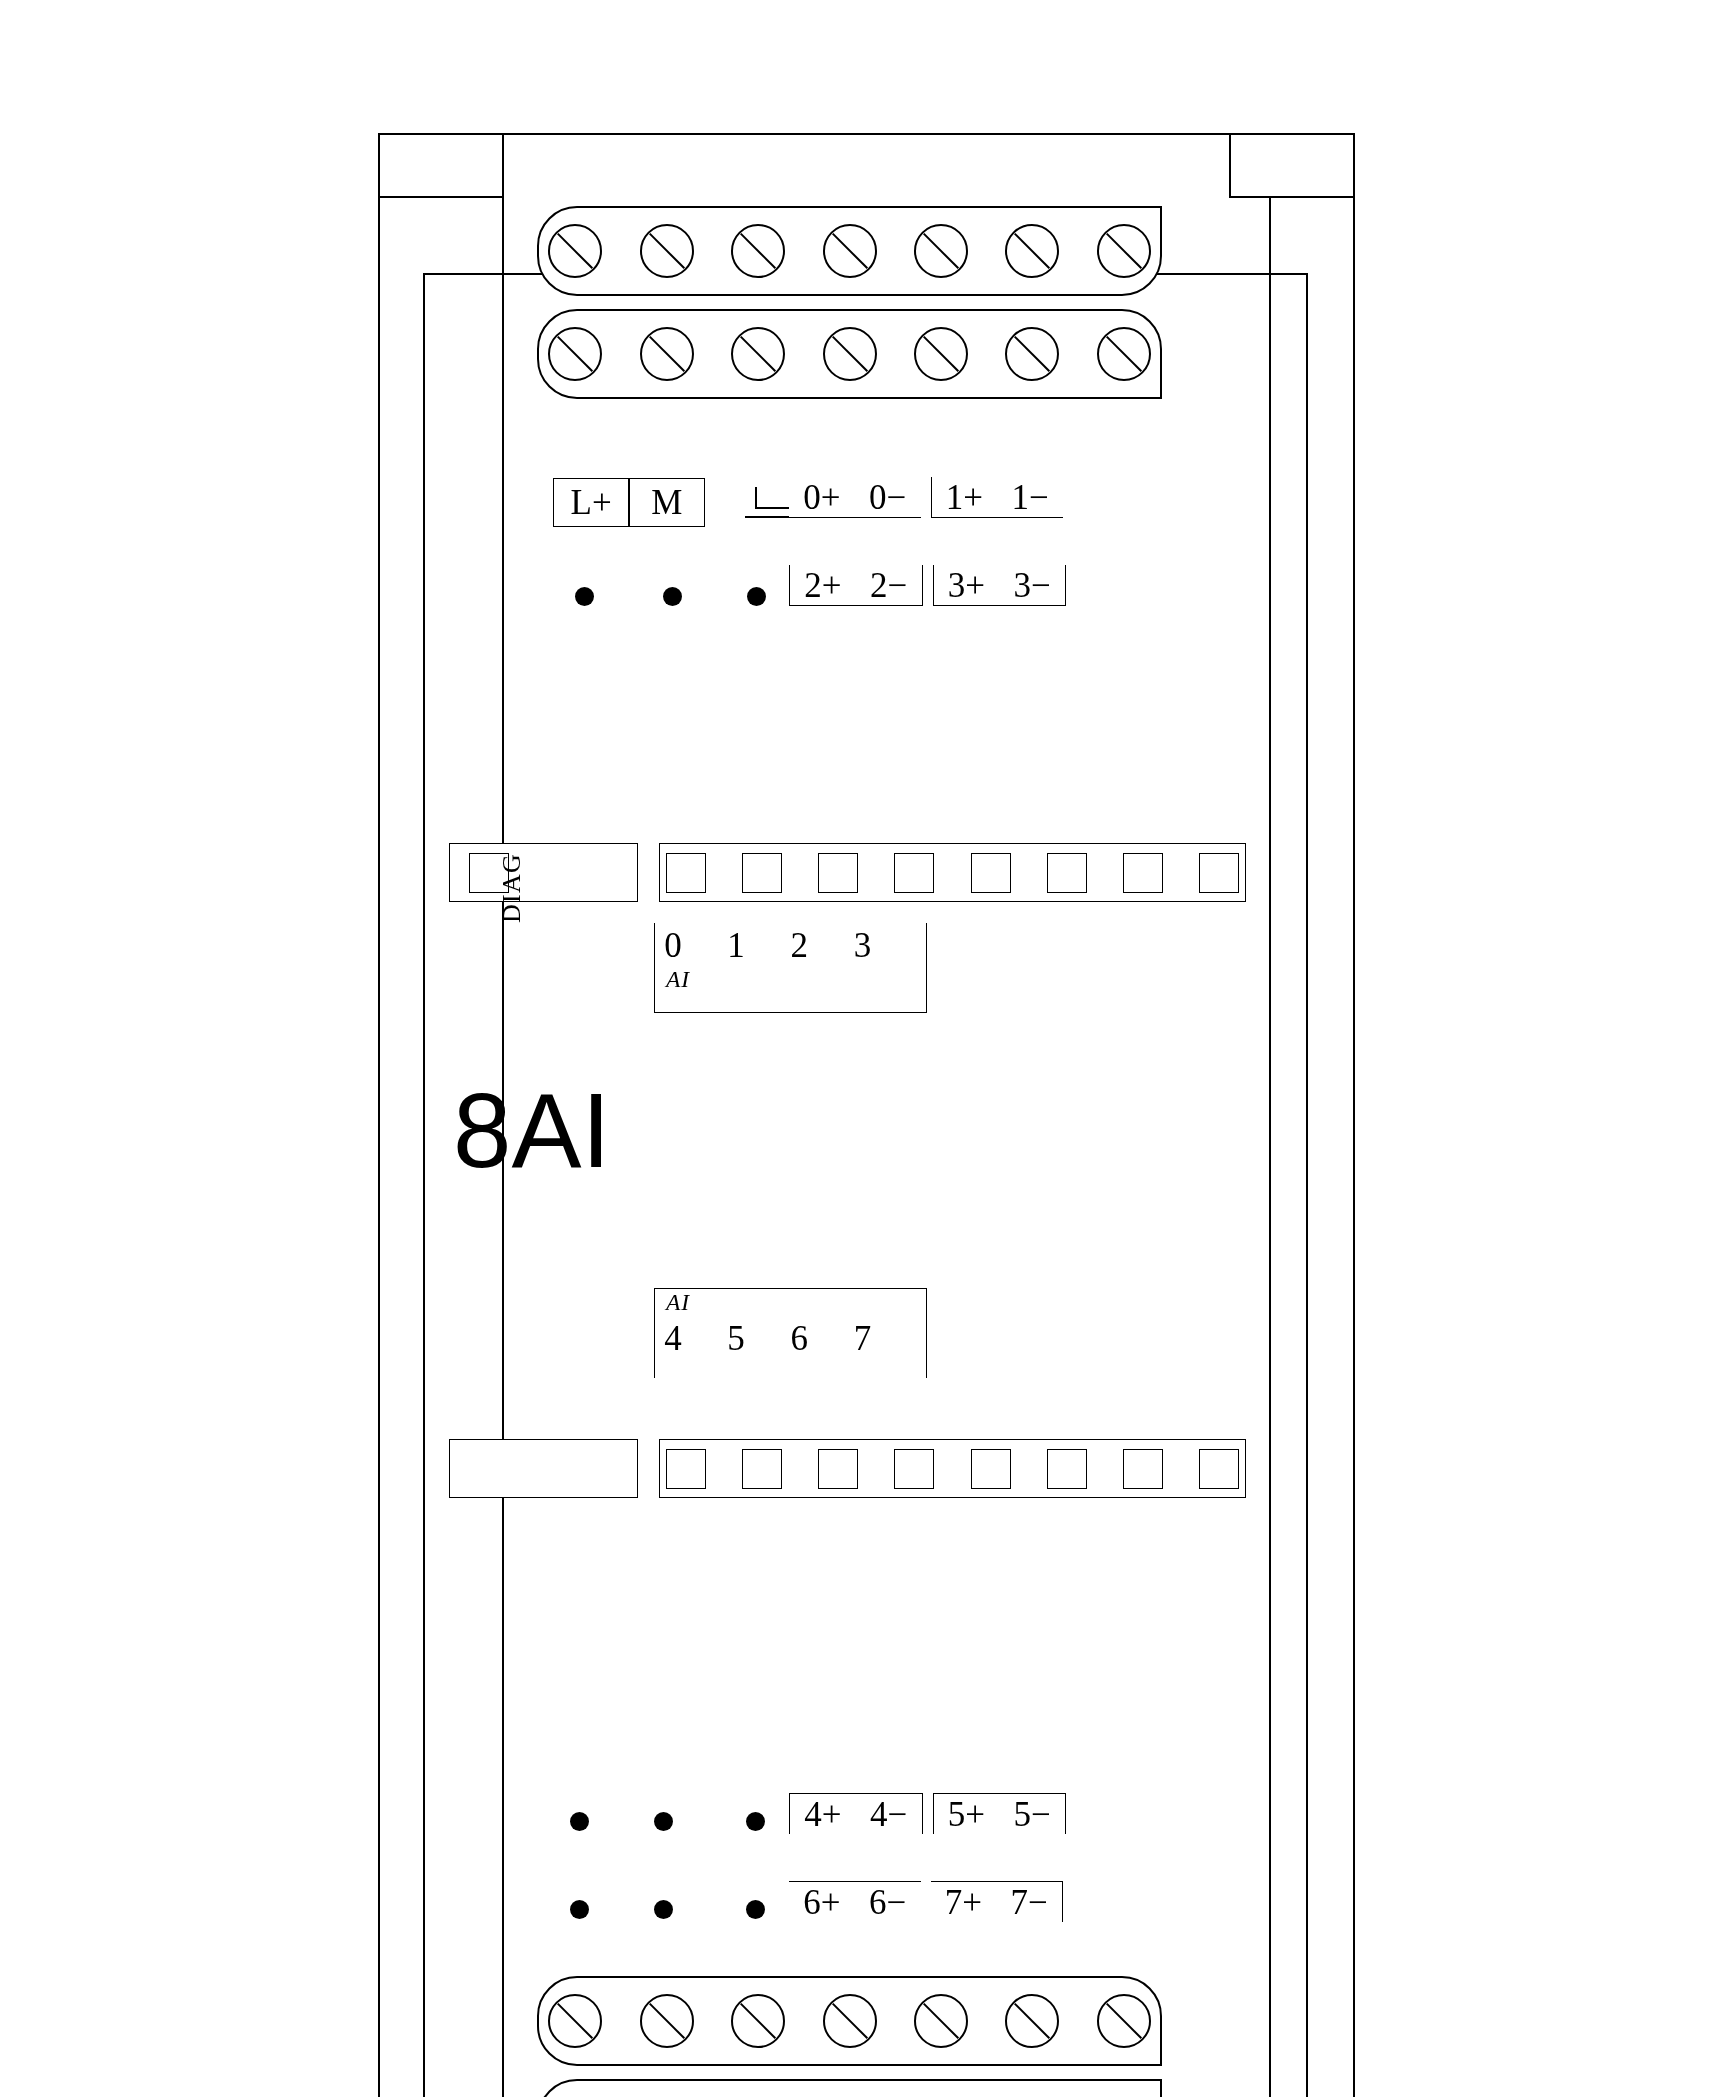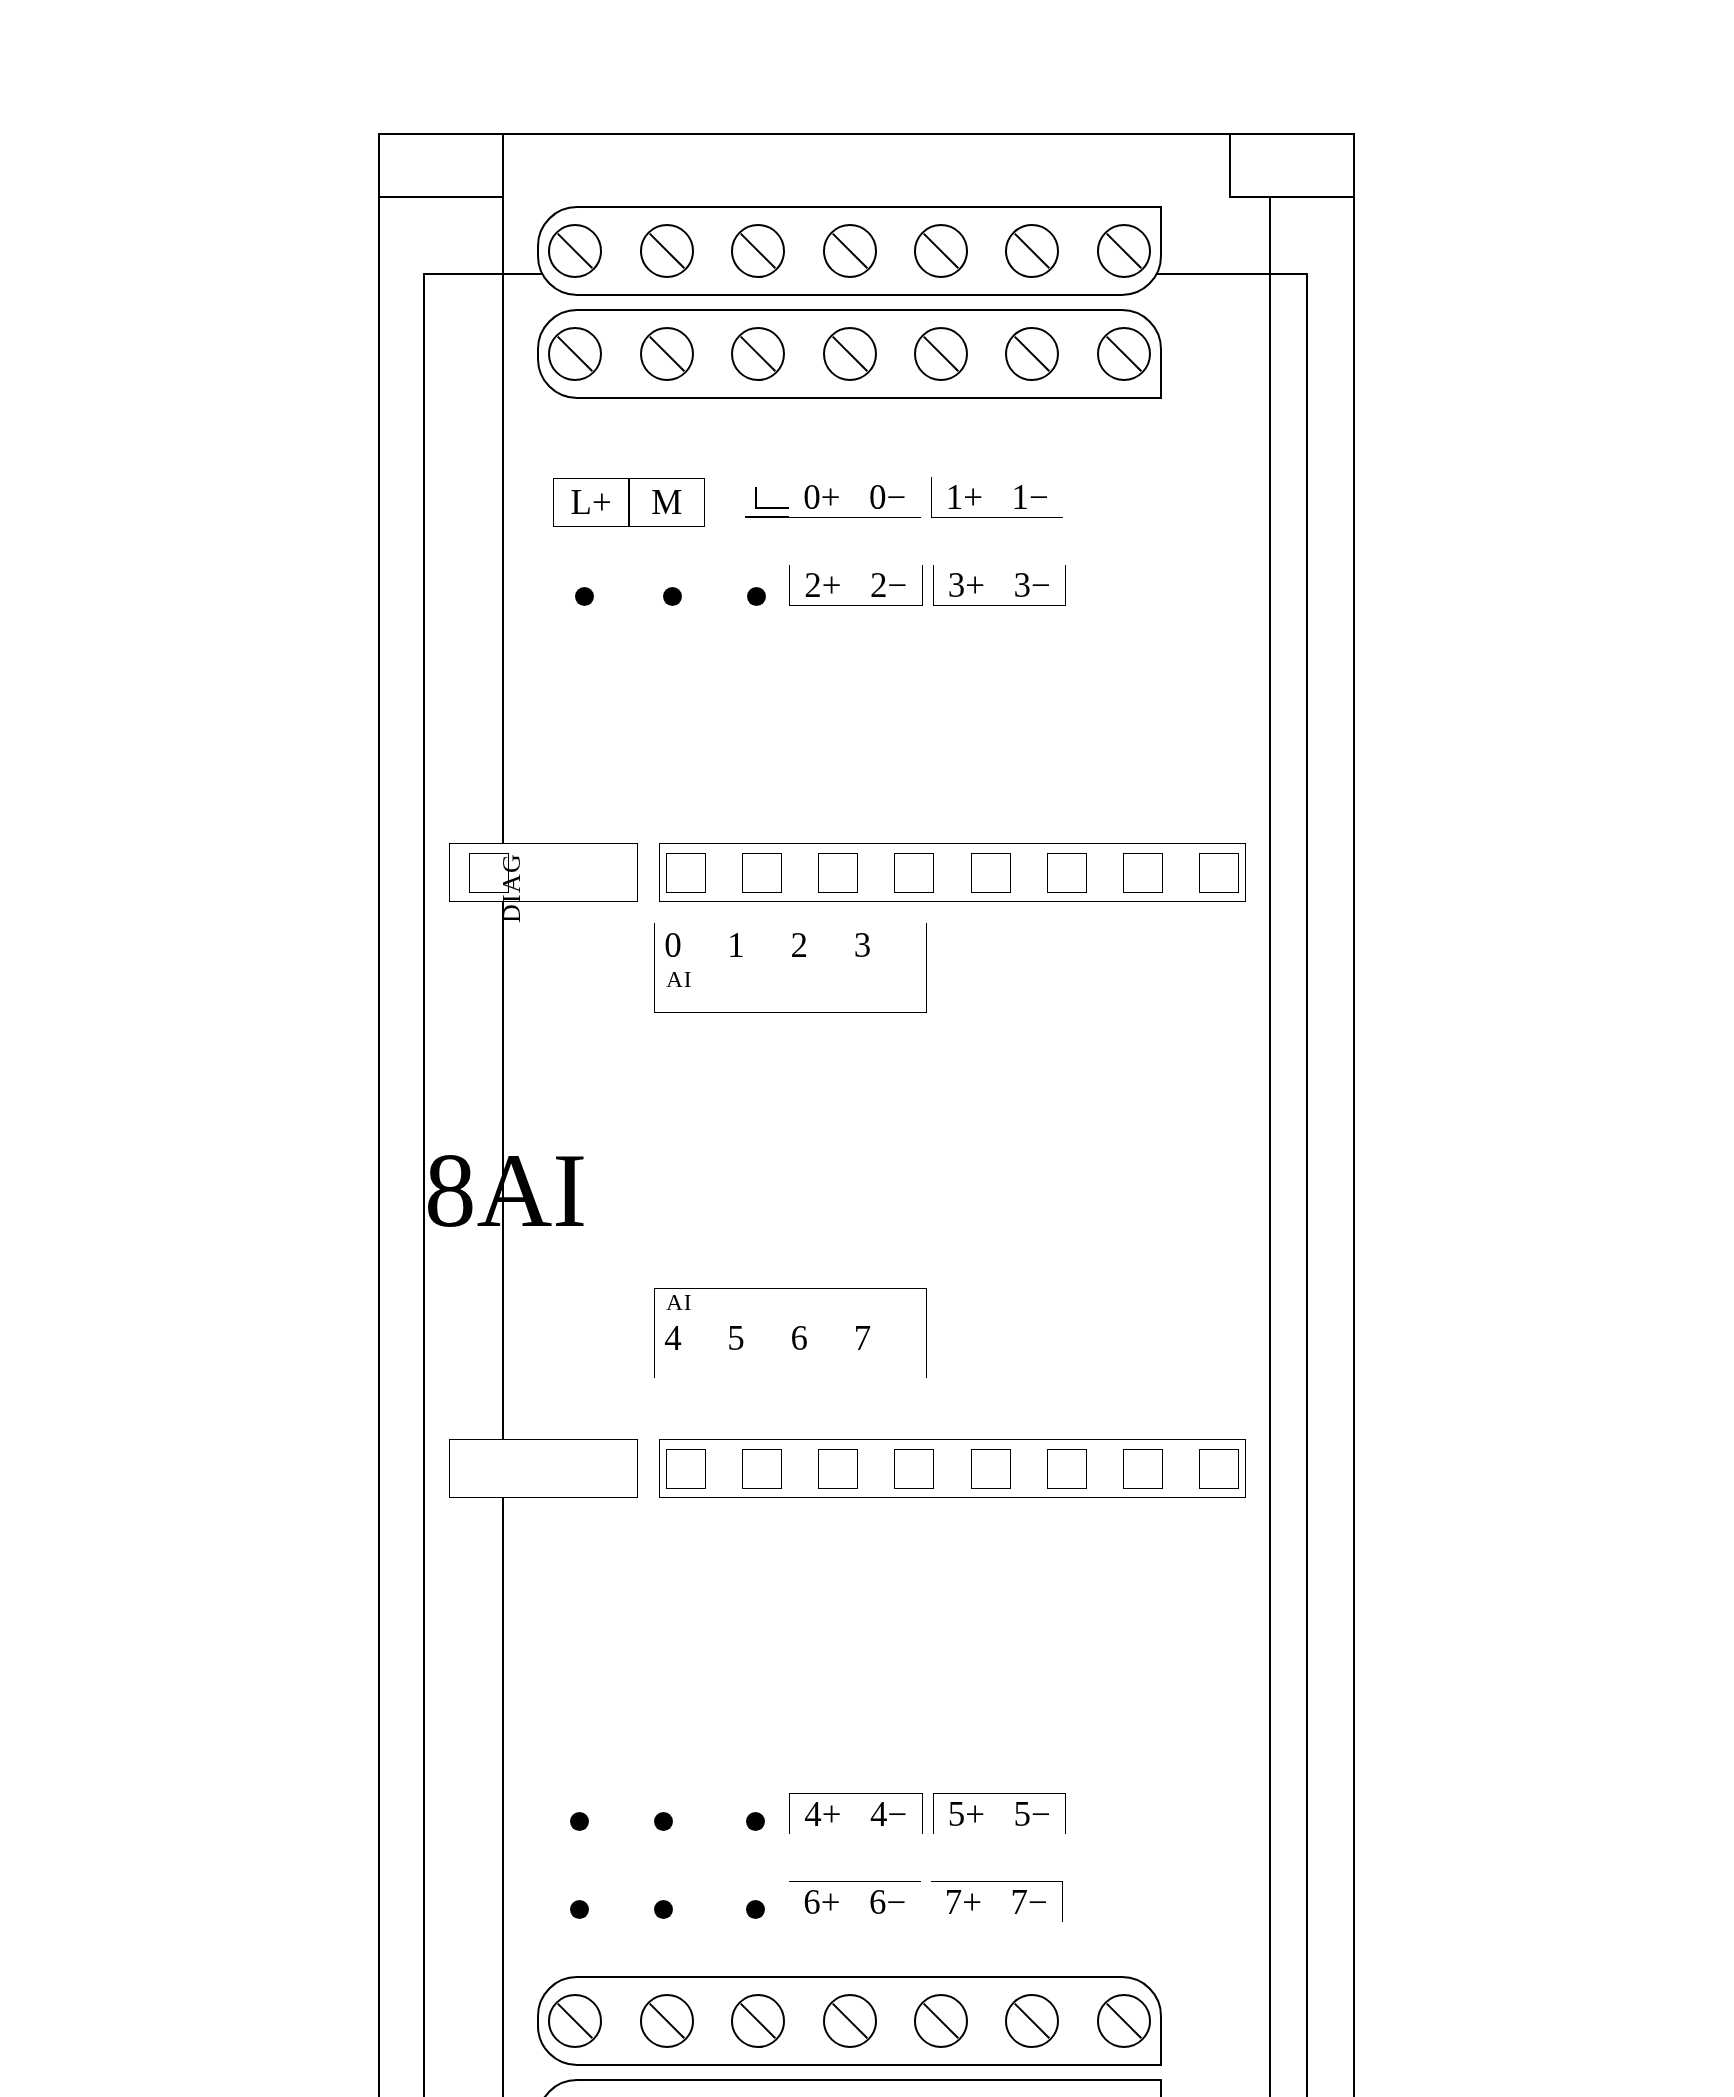--- a/index.html
+++ b/index.html
@@ -259,30 +259,32 @@
   }
   .cap-nums span {
     flex: 1;
     text-align: left;
     font-size: 35px;
   }
   .cap-ai {
     padding-left: 11px;
     font-size: 23.5px;
     letter-spacing: 0.8px;
+    font-style: italic;
   }
 
   
   .module-name {
     position: absolute;
     left: 424px;
-    top: 1138px;
+    top: 1078px;
     font-size: 105px;
     line-height: 1;
-    font-family: Liberation Serif, serif;
+    font-family: Liberation Sans, sans-serif;
+    padding-left: 29px;
   }
 </style>
 </head>
 <body>
 
 <div class="canvas">
 
   <div class="outer-frame"></div>
   <div class="inner-frame"></div>
 

